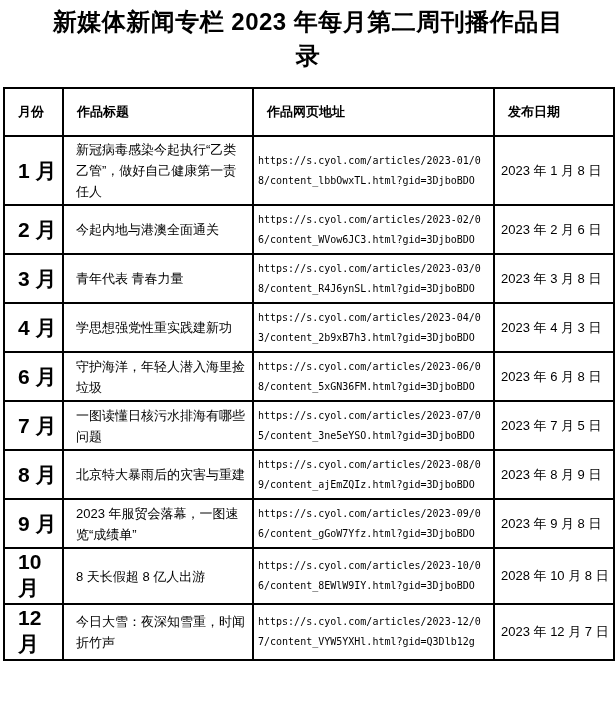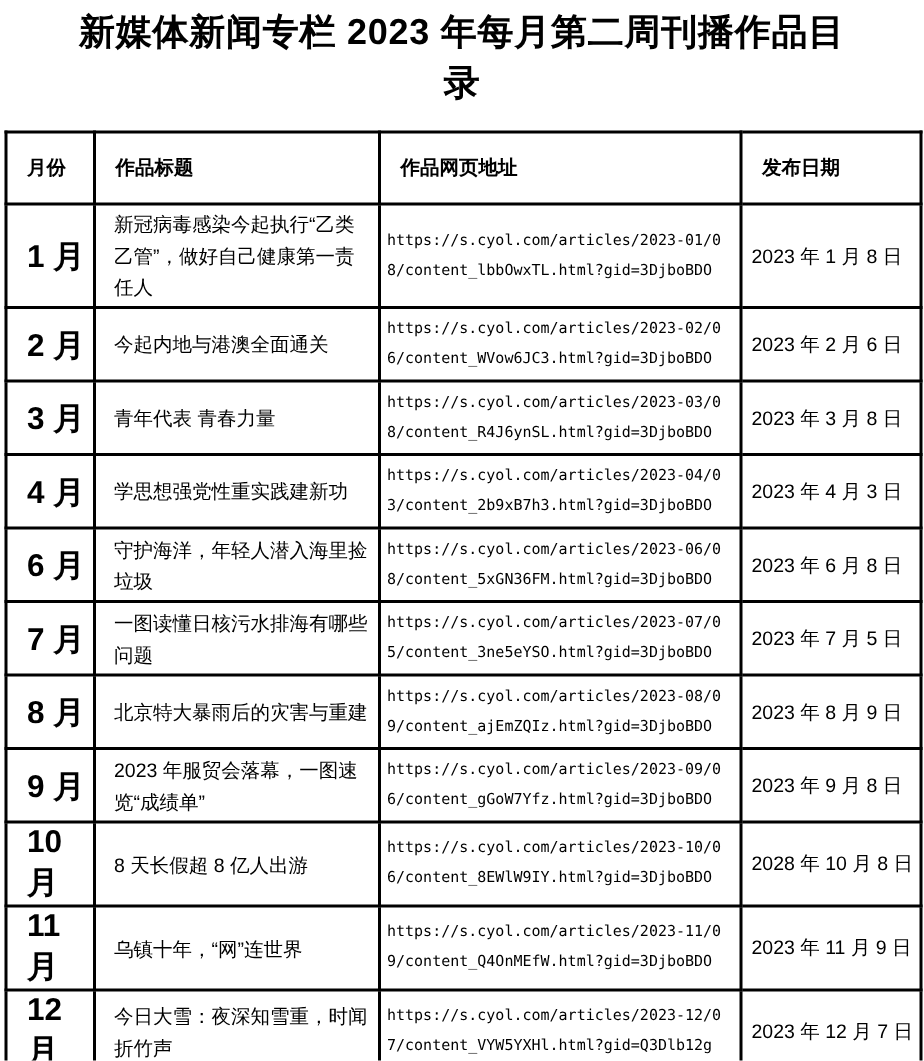--- a/index.html
+++ b/index.html
@@ -162,28 +162,20 @@
 
   <tr>
     <td class="c-month">10 月</td>
     <td class="c-title">8 天长假超 8 亿人出游</td>
     <td class="c-url">
       <div class="url-text">https://s.cyol.com/articles/2023-10/06/content_8EWlW9IY.html?gid=3DjboBDO</div>
     </td>
     <td class="c-date">2028 年 10 月 8 日</td>
   </tr>
 
-  <tr>
-    <td class="c-month">11 月</td>
-    <td class="c-title">乌镇十年，“网”连世界</td>
-    <td class="c-url">
-      <div class="url-text">https://s.cyol.com/articles/2023-11/09/content_Q4OnMEfW.html?gid=3DjboBDO</div>
-    </td>
-    <td class="c-date">2023 年 11 月 9 日</td>
-  </tr>
 
   <tr>
     <td class="c-month">12 月</td>
     <td class="c-title">今日大雪：夜深知雪重，时闻折竹声</td>
     <td class="c-url">
       <div class="url-text">https://s.cyol.com/articles/2023-12/07/content_VYW5YXHl.html?gid=Q3Dlb12g</div>
     </td>
     <td class="c-date">2023 年 12 月 7 日</td>
   </tr>
 </tbody>

